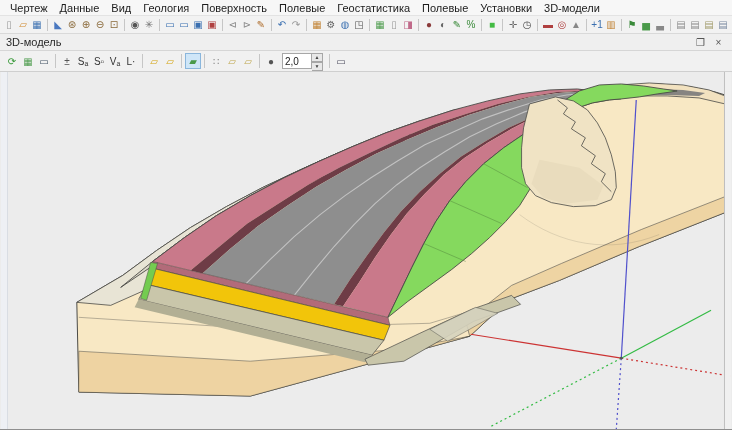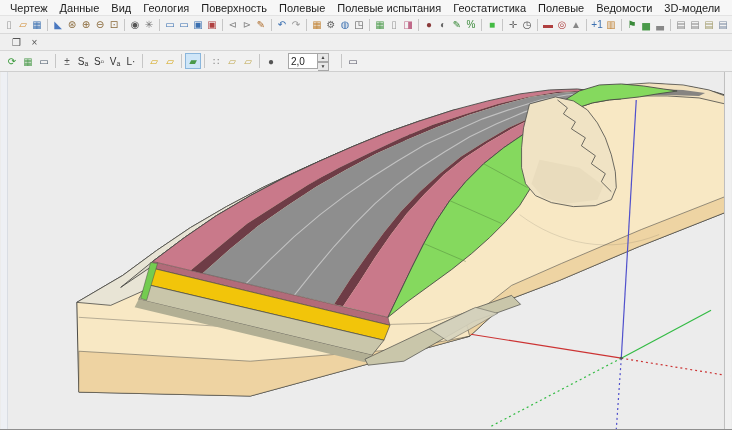--- a/index.html
+++ b/index.html
@@ -17,44 +17,43 @@
             display:flex;align-items:center;font-size:11px;padding:0 6px;color:#2a2a2a;}
   .titlebar .title{flex:1;}
   .win-btn{width:15px;height:13px;font-size:10px;line-height:13px;text-align:center;
            color:#555;margin-left:3px;cursor:default;}
   .ptoolbar{height:20px;display:flex;align-items:center;background:#f1f1f1;
             padding-left:4px;border-bottom:1px solid #cfcfcf;}
   .pt-icon{min-width:16px;height:16px;font-size:10px;line-height:16px;text-align:center;
            cursor:default;border:1px solid transparent;box-sizing:border-box;padding:0 1px;}
   .pt-icon.selected{background:#cfe6f8;border:1px solid #8ab6dc;}
   .pt-sep{width:1px;height:14px;background:#c6c6c6;margin:0 3px;}
-  .spinbox{display:flex;align-items:center;margin:0 9px;height:24px;border-radius:7px;}
+  .spinbox{display:flex;align-items:center;margin:0 3px;height:24px;border-radius:7px;}
   .spinbox input{width:24px;height:14px;border:1px solid #a7a7a7;font-size:10px;
                  font-family:"Liberation Sans",sans-serif;padding:0 2px;background:#fff;color:#222;}
   .spin-btns{display:flex;flex-direction:column;width:11px;height:16px;}
   .spin-btns div{flex:1;border:1px solid #a7a7a7;border-left:none;background:#e8e8e8;
                  font-size:5px;line-height:7px;text-align:center;color:#444;cursor:default;}
   .viewport{position:relative;width:732px;height:357px;background:#ececec;
             border-bottom:1px solid #8f8f8f;}
   .viewport svg{position:absolute;left:0;top:0;}
 </style>
 </head>
 <body>
 
 <div class="menubar" id="menubar">
     <span class="menu-item">Чертеж</span>
     <span class="menu-item">Данные</span>
     <span class="menu-item">Вид</span>
     <span class="menu-item">Геология</span>
     <span class="menu-item">Поверхность</span>
     <span class="menu-item">Полевые</span>
-    <span class="menu-item">Полевые испытания</span>
     <span class="menu-item">Геостатистика</span>
     <span class="menu-item">Полевые</span>
-    <span class="menu-item">Ведомости</span>
+    <span class="menu-item">Установки</span>
     <span class="menu-item">3D-модели</span>
   </div>
 
 <div class="toolbar" id="main-toolbar">
     <span class="tb-icon" title="new-document" style="color: rgb(154, 154, 154);">▯</span>
     <span class="tb-icon" title="open-file" style="color: rgb(208, 138, 46);">▱</span>
     <span class="tb-icon" title="save-file" style="color: rgb(58, 111, 176);">▦</span>
     <span class="tb-sep"></span>
     <span class="tb-icon" title="select-cursor" style="color: rgb(74, 120, 192);">◣</span>
     <span class="tb-icon" title="zoom-dynamic" style="color: rgb(138, 106, 58);">⊛</span>
@@ -107,20 +106,21 @@
     <span class="tb-icon" title="chart-green" style="color: rgb(74, 154, 74);">▅</span>
     <span class="tb-icon" title="chart-gray" style="color: rgb(136, 136, 136);">▃</span>
     <span class="tb-sep"></span>
     <span class="tb-icon" title="report-1" style="color: rgb(138, 138, 138);">▤</span>
     <span class="tb-icon" title="report-2" style="color: rgb(138, 138, 138);">▤</span>
     <span class="tb-icon" title="report-3" style="color: rgb(160, 154, 106);">▤</span>
     <span class="tb-icon" title="report-4" style="color: rgb(122, 138, 160);">▤</span>
   </div>
 
 <div class="titlebar">
+  <span class="title">3D-модель</span>
   <span class="win-btn">❐</span>
   <span class="win-btn">×</span>
 </div>
 
 <div class="ptoolbar">
   <span id="ptb-before" style="display:flex;align-items:center;">
       <span class="pt-icon" title="refresh-view" style="color: rgb(58, 154, 58);">⟳</span>
       <span class="pt-icon" title="layers-view" style="color: rgb(74, 154, 74);">▦</span>
       <span class="pt-icon" title="screen-view" style="color: rgb(68, 85, 102);">▭</span>
       <span class="pt-sep"></span>

